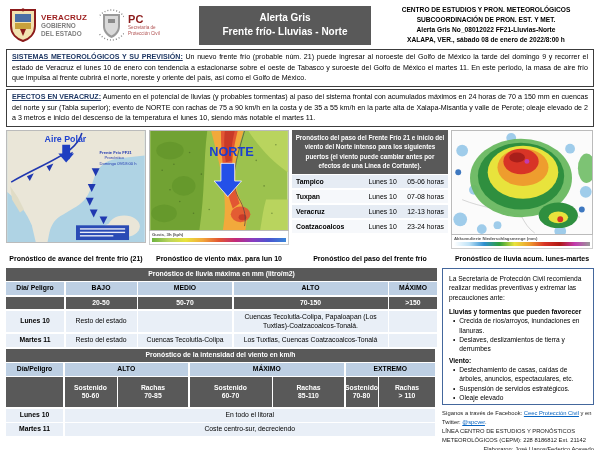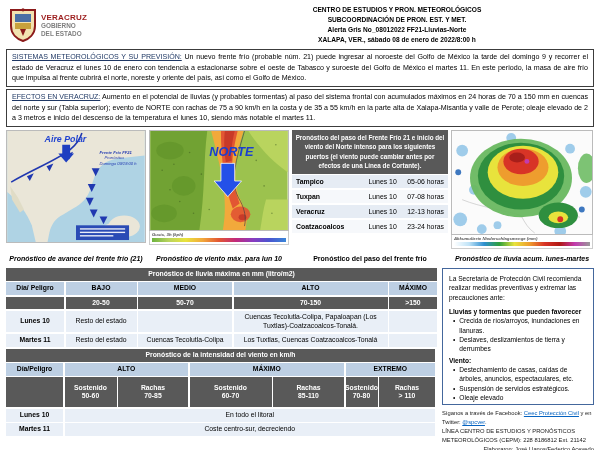--- a/index.html
+++ b/index.html
@@ -12,26 +12,26 @@
   .logo { display:flex; align-items:center; gap:4px; }
   .lv-name { font-size:8px; font-weight:bold; color:#9C1C1C; letter-spacing:.2px; }
   .lv-sub { font-size:6.4px; font-weight:bold; color:#7F7F7F; line-height:1.15; }
   .pc-abbr { font-size:11px; font-weight:bold; color:#8B1A1A; line-height:1; }
   .pc-sub { font-size:4.6px; color:#B05050; line-height:1.2; }
   .title-box { flex:0 0 172px; background:#595959; color:#fff; font-weight:bold; text-align:center; font-size:10px; line-height:1.45; padding:5px 2px; }
   .org { flex:1; text-align:center; font-size:6.6px; font-weight:bold; line-height:1.55; }
 
   
   .pbox { border:1px solid #3c3c3c; margin:2px 1px; padding:2px 5px; font-size:7.1px; line-height:1.5; text-align:justify; }
-  .phead { color:#1F3864; font-weight:normal; text-decoration:underline; }
+  .phead { color:#1F3864; font-weight:bold; text-decoration:underline; }
   .b { font-weight:normal; }
 
   
   .media-row { display:flex; gap:3px; margin-top:3px; height:134px; padding:0 1px; }
-  figure { display:flex; flex-direction:column;font-style:italic; }
+  figure { display:flex; flex-direction:column; }
   .map-img { border:1px solid #bbb; background:#fff; }
   .caption { margin-top:auto; font-size:7px; font-weight:bold; text-align:center; line-height:1.2; padding-top:2px; }
   .scale-strip { border:1px solid #ccc; border-top:none; background:#fff; padding:1px 2px 2px; }
   .scale-label { font-size:4.3px; color:#555; font-weight:bold; line-height:1.2; }
   .scale-bar { height:3.5px; width:100%; margin-top:1px; }
   .bar-wind { background:linear-gradient(90deg,#6db33f,#b9d45e,#e8e33c,#f2a93b,#e25633,#c22a7a,#8b3bbf,#4a55d0,#3a86d8); }
   .bar-rain { background:linear-gradient(90deg,#ffffff,#bfe3f7,#2e8fd0,#2fa03c,#e8e33c,#ee9d2e,#d83426,#b01815,#c23baf,#999999); }
 
   
   .ports { width:156px; display:flex; flex-direction:column; }
@@ -83,20 +83,37 @@
           <rect x="6" y="15" width="16" height="6" fill="#C8A13C"></rect>
           <path d="M11,21 H17 L14,28 Z" fill="#8B1A1A"></path>
           <circle cx="14" cy="1.8" r="1.6" fill="#8B1A1A"></circle>
         </svg>
         <div>
           <div class="lv-name">VERACRUZ</div>
           <div class="lv-sub">GOBIERNO</div>
           <div class="lv-sub">DEL ESTADO</div>
         </div>
       </div>
+      <div class="logo">
+        <svg width="25" height="32" viewBox="0 0 25 32">
+          <circle cx="12.5" cy="16" r="15" fill="none" stroke="#8a8a8a" stroke-width="1.4" stroke-dasharray="1,2"></circle>
+          <path d="M4,5 H21 V17 C21,23 17,27 12.5,29 C8,27 4,23 4,17 Z" fill="#9a9a9a"></path>
+          <path d="M6,7 H19 V17 C19,21.5 16,24.8 12.5,26.4 C9,24.8 6,21.5 6,17 Z" fill="#d9d9d9"></path>
+          <path d="M9,10 H16 V14 H9 Z" fill="#8a8a8a"></path>
+        </svg>
+        <div>
+          <div class="pc-abbr">PC</div>
+          <div class="pc-sub">Secretaría de</div>
+          <div class="pc-sub">Protección Civil</div>
+        </div>
+      </div>
+    </div>
+    <div class="title-box">
+      <div>Alerta Gris</div>
+      <div>Frente frío- Lluvias - Norte</div>
     </div>
     <div class="org">
       <div>CENTRO DE ESTUDIOS Y PRON. METEOROLÓGICOS</div>
       <div>SUBCOORDINACIÓN DE PRON. EST. Y MET.</div>
       <div>Alerta Gris No_08012022 FF21-Lluvias-Norte</div>
       <div>XALAPA, VER., sábado 08 de enero de 2022/8:00 h</div>
     </div>
   </header>
 
   <section class="pbox">

